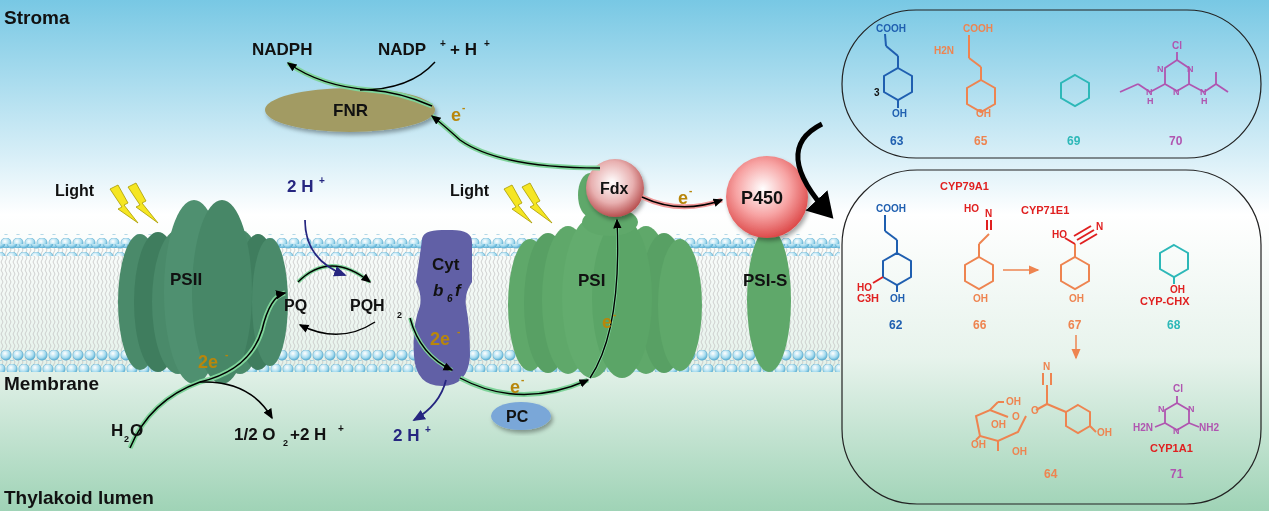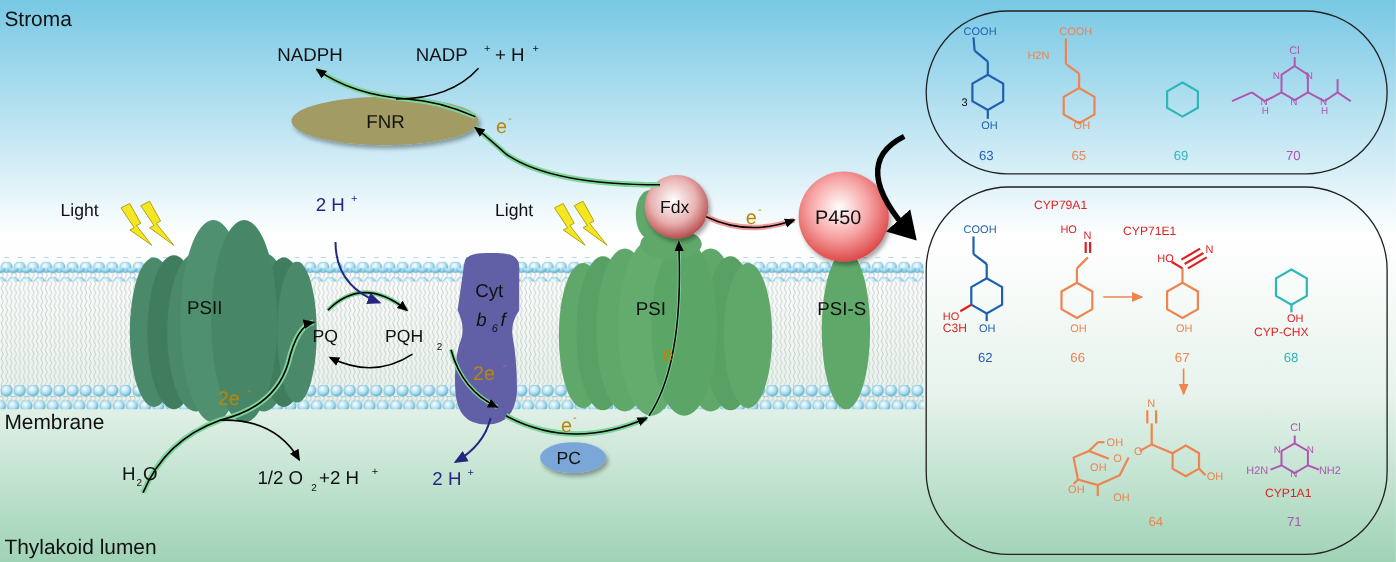--- a/index.html
+++ b/index.html
@@ -1,17 +1,17 @@
 <!DOCTYPE html>
 <html><head>
 <meta charset="utf-8">
 <style>
   html,body{margin:0;padding:0;}
   body{width:1269px;height:511px;overflow:hidden;font-family:"Liberation Sans",sans-serif;}
-  #stage{position:relative;width:1269px;height:499px;}
+  #stage{position:relative;width:1269px;height:499px;font-weight:bold;}
   svg{position:absolute;left:0;top:0;}
   .lbl{font-family:"Liberation Sans",sans-serif;fill:#111;}
   .chem{font-family:"Liberation Sans",sans-serif;}
 </style>
 </head>
 <body>
 
 <div id="stage">
 <svg width="1269" height="511" viewBox="0 0 1269 511" xmlns="http://www.w3.org/2000/svg">
   <defs>

